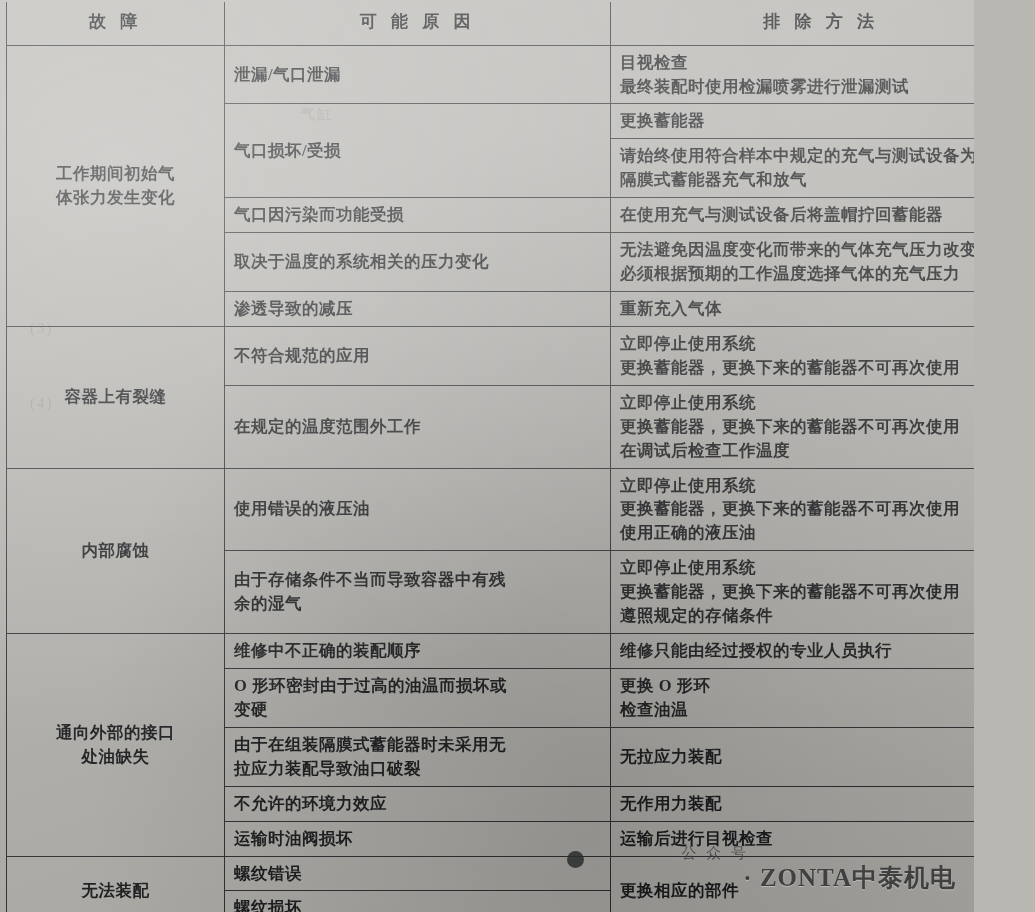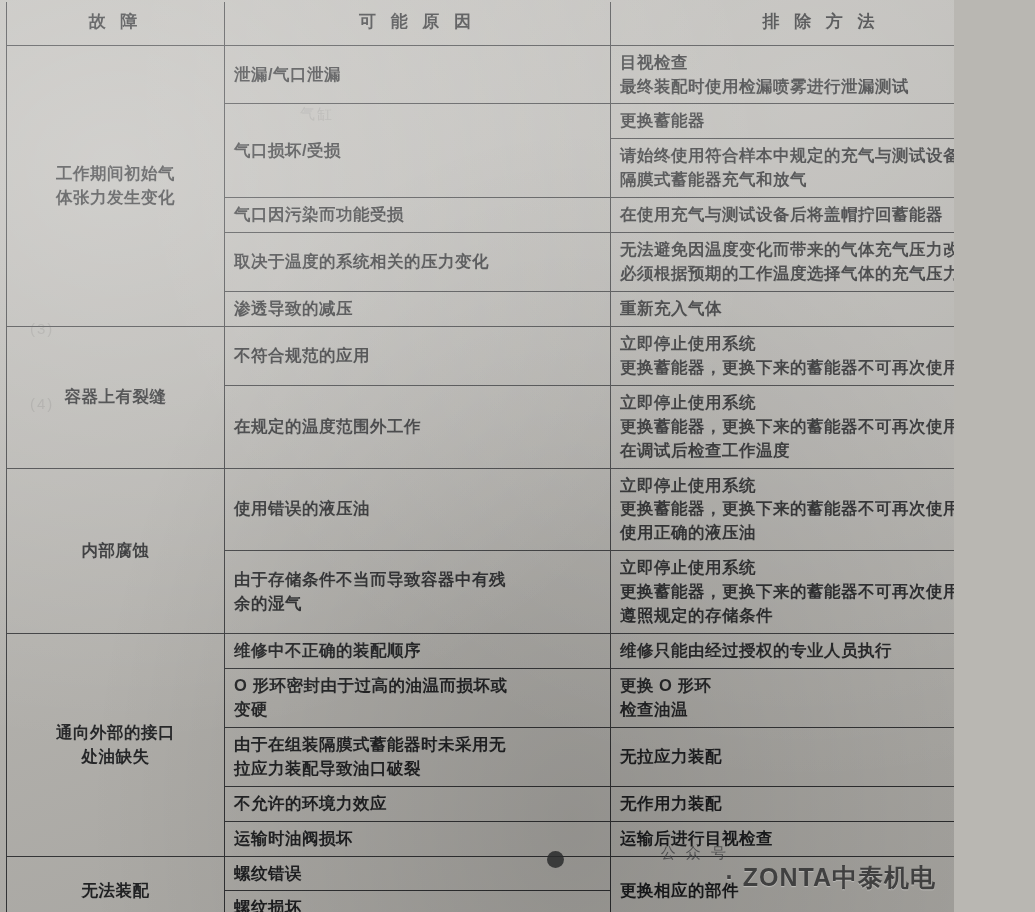--- a/index.html
+++ b/index.html
@@ -6,22 +6,23 @@
     margin: 0;
     padding: 0;
     background: #b9b7b2;
   }
   .page {
     position: relative;
     width: 954px;
     height: 912px;
     background: #b5b3ae;
     overflow: hidden;
-    font-family: Liberation Sans, sans-serif;
+    font-family: Liberation Serif, serif;
     color: #17181a;
+    padding-left: 20px;
   }
   
   .page:before {
     content: "";
     position: absolute;
     inset: 0;
     background:
       radial-gradient(ellipse at 12% 18%, rgba(255,255,255,0.30), rgba(255,255,255,0) 55%),
       radial-gradient(ellipse at 85% 10%, rgba(255,255,255,0.22), rgba(255,255,255,0) 60%),
       radial-gradient(ellipse at 60% 90%, rgba(0,0,0,0.13), rgba(0,0,0,0) 60%),

